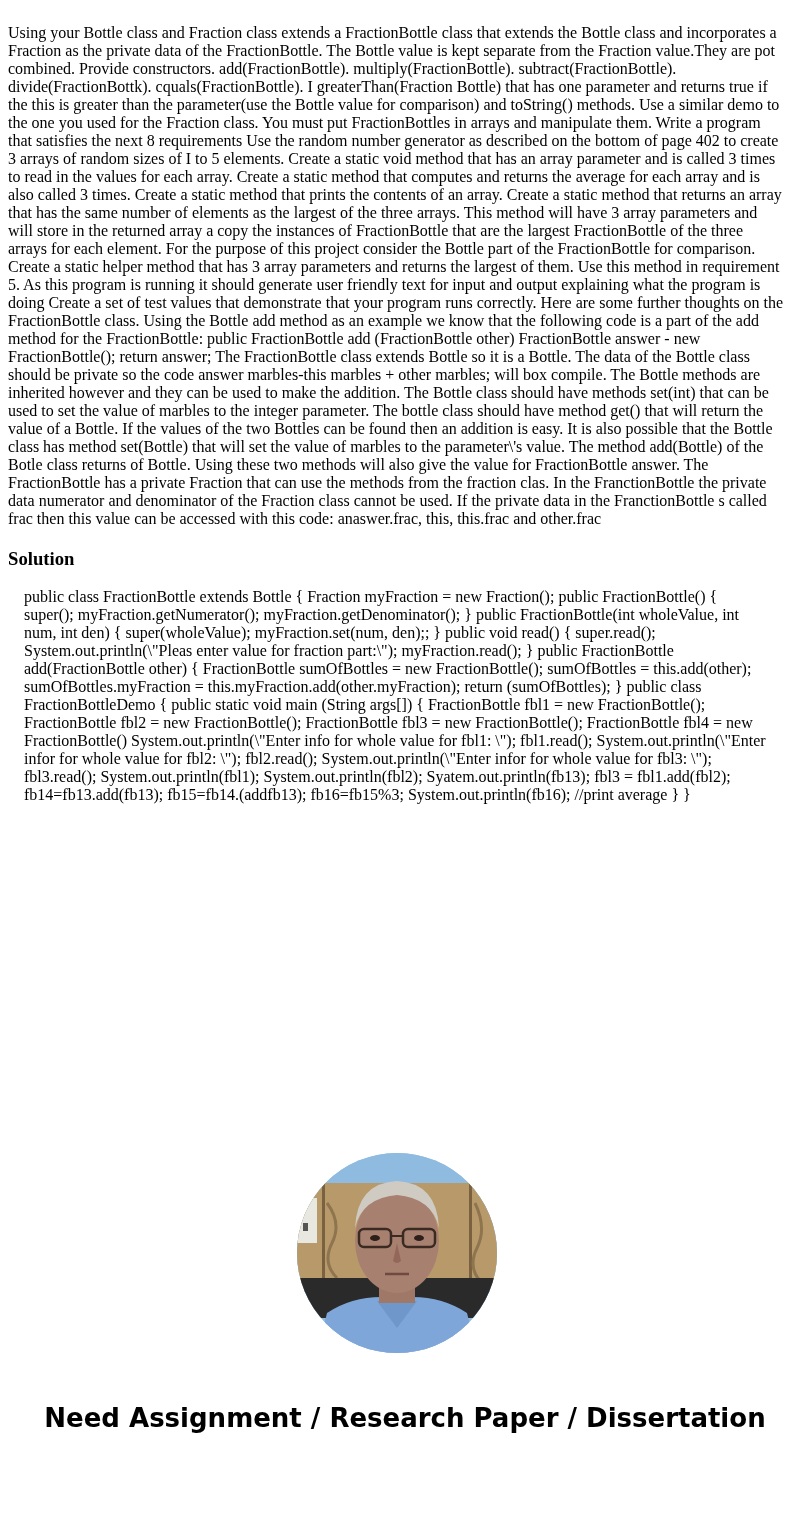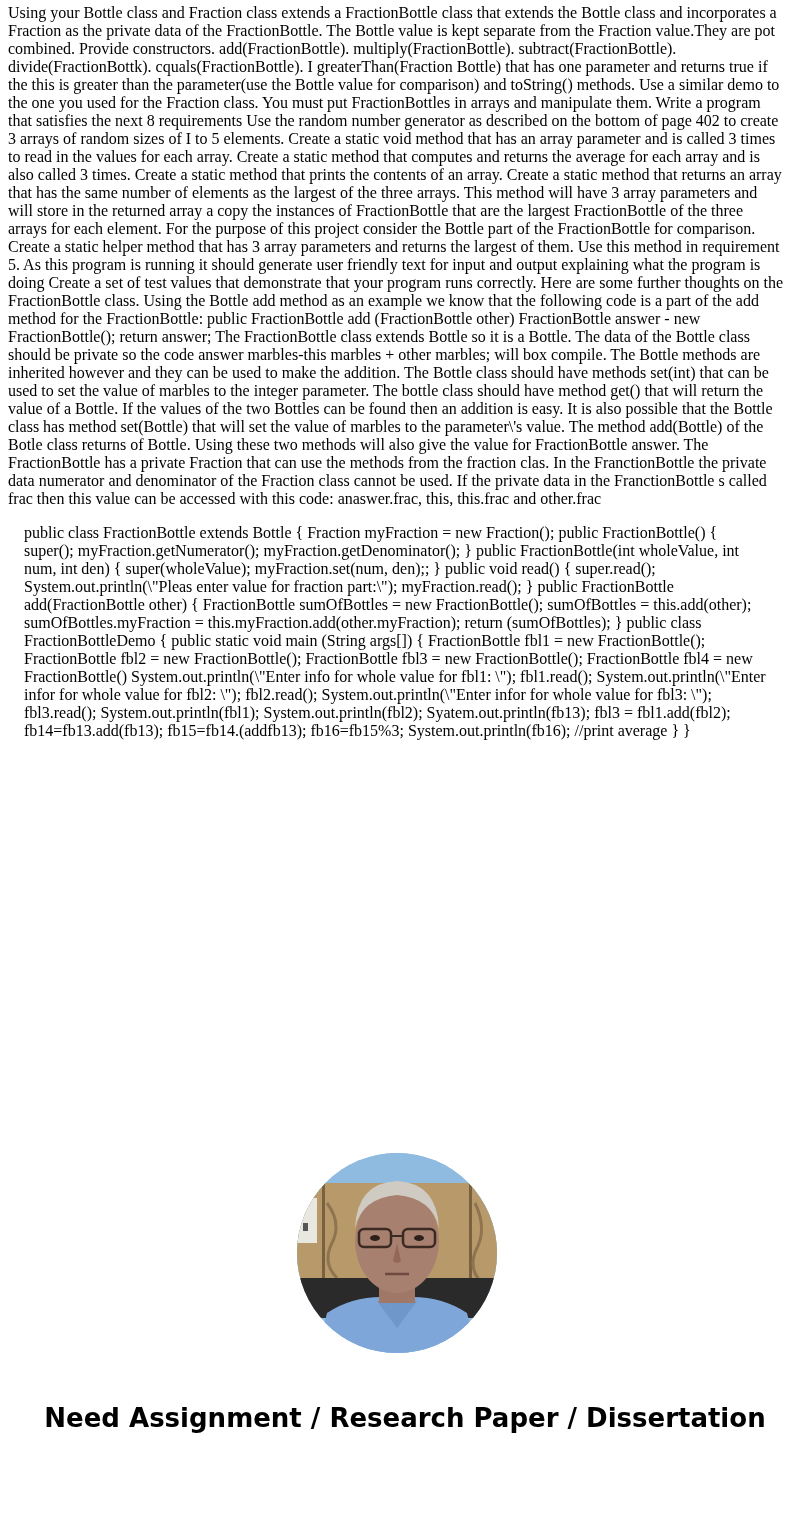--- a/index.html
+++ b/index.html
@@ -10,21 +10,21 @@
     body {
       width: 794px;
       min-height: 1523px;
       position: relative;
       font-family: "Liberation Serif", serif;
       font-size: 16px;
       line-height: 18px;
       color: #000000;
     }
     .content {
-      padding: 4px 8px 0 8px;
+      padding: 24px 8px 0 8px;
     }
     .question {
       margin: 0;
       padding-top: 0;
     }
     .solution-heading {
       font-family: "Liberation Serif", serif;
       font-size: 18.7px;
       font-weight: bold;
       margin: 20px 0 18px 0;
@@ -63,20 +63,21 @@
     .promo div {
       margin: 0;
     }
   </style>
 </head>
 <body>
 
 <div class="content">
   <p class="question">Using your Bottle class and Fraction class extends a FractionBottle class that extends the Bottle class and incorporates a Fraction as the private data of the FractionBottle. The Bottle value is kept separate from the Fraction value.They are pot combined. Provide constructors. add(FractionBottle). multiply(FractionBottle). subtract(FractionBottle). divide(FractionBottk). cquals(FractionBottle). I greaterThan(Fraction Bottle) that has one parameter and returns true if the this is greater than the parameter(use the Bottle value for comparison) and toString() methods. Use a similar demo to the one you used for the Fraction class. You must put FractionBottles in arrays and manipulate them. Write a program that satisfies the next 8 requirements Use the random number generator as described on the bottom of page 402 to create 3 arrays of random sizes of I to 5 elements. Create a static void method that has an array parameter and is called 3 times to read in the values for each array. Create a static method that computes and returns the average for each array and is also called 3 times. Create a static method that prints the contents of an array. Create a static method that returns an array that has the same number of elements as the largest of the three arrays. This method will have 3 array parameters and will store in the returned array a copy the instances of FractionBottle that are the largest FractionBottle of the three arrays for each element. For the purpose of this project consider the Bottle part of the FractionBottle for comparison. Create a static helper method that has 3 array parameters and returns the largest of them. Use this method in requirement 5. As this program is running it should generate user friendly text for input and output explaining what the program is doing Create a set of test values that demonstrate that your program runs correctly. Here are some further thoughts on the FractionBottle class. Using the Bottle add method as an example we know that the following code is a part of the add method for the FractionBottle: public FractionBottle add (FractionBottle other) FractionBottle answer - new FractionBottle(); return answer; The FractionBottle class extends Bottle so it is a Bottle. The data of the Bottle class should be private so the code answer marbles-this marbles + other marbles; will box compile. The Bottle methods are inherited however and they can be used to make the addition. The Bottle class should have methods set(int) that can be used to set the value of marbles to the integer parameter. The bottle class should have method get() that will return the value of a Bottle. If the values of the two Bottles can be found then an addition is easy. It is also possible that the Bottle class has method set(Bottle) that will set the value of marbles to the parameter\'s value. The method add(Bottle) of the Botle class returns of Bottle. Using these two methods will also give the value for FractionBottle answer. The FractionBottle has a private Fraction that can use the methods from the fraction clas. In the FranctionBottle the private data numerator and denominator of the Fraction class cannot be used. If the private data in the FranctionBottle s called frac then this value can be accessed with this code: anaswer.frac, this, this.frac and other.frac</p>
 
+  <h3 class="solution-heading">Solution</h3>
 
   <p class="answer">public class FractionBottle extends Bottle { Fraction myFraction = new Fraction(); public FractionBottle() { super(); myFraction.getNumerator(); myFraction.getDenominator(); } public FractionBottle(int wholeValue, int num, int den) { super(wholeValue); myFraction.set(num, den);; } public void read() { super.read(); System.out.println(\"Pleas enter value for fraction part:\"); myFraction.read(); } public FractionBottle add(FractionBottle other) { FractionBottle sumOfBottles = new FractionBottle(); sumOfBottles = this.add(other); sumOfBottles.myFraction = this.myFraction.add(other.myFraction); return (sumOfBottles); } public class FractionBottleDemo { public static void main (String args[]) { FractionBottle fbl1 = new FractionBottle(); FractionBottle fbl2 = new FractionBottle(); FractionBottle fbl3 = new FractionBottle(); FractionBottle fbl4 = new FractionBottle() System.out.println(\"Enter info for whole value for fbl1: \"); fbl1.read(); System.out.println(\"Enter infor for whole value for fbl2: \"); fbl2.read(); System.out.println(\"Enter infor for whole value for fbl3: \"); fbl3.read(); System.out.println(fbl1); System.out.println(fbl2); Syatem.out.println(fb13); fbl3 = fbl1.add(fbl2); fb14=fb13.add(fb13); fb15=fb14.(addfb13); fb16=fb15%3; System.out.println(fb16); //print average } }</p>
 </div>
 
 <div class="avatar-wrap">
   <svg viewBox="0 0 200 200" xmlns="http://www.w3.org/2000/svg">
 
     <rect x="0" y="0" width="200" height="200" fill="#8fbbe0"></rect>
 
     <rect x="0" y="30" width="200" height="105" fill="#b89a6a"></rect>

